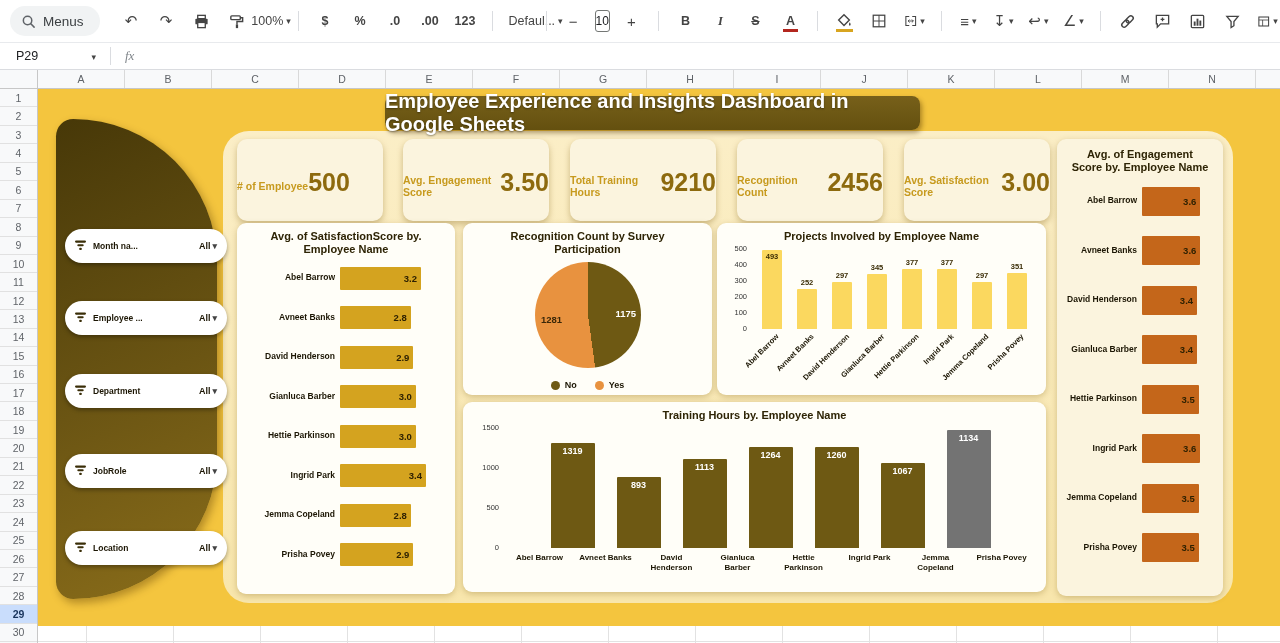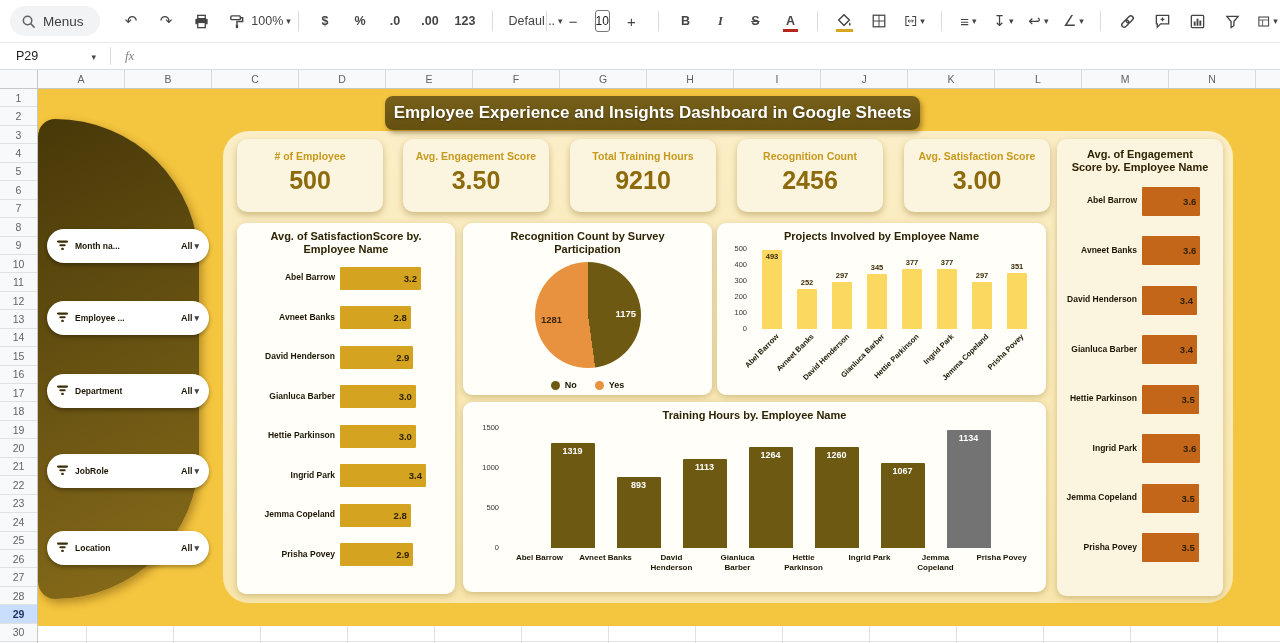--- a/index.html
+++ b/index.html
@@ -45,33 +45,33 @@
                  border-right:1px solid #c7c7c7; z-index:5; }
   .rowh { height:18.45px; font-size:10.5px; color:#5f6368; display:flex; align-items:center;
           justify-content:center; border-bottom:1px solid #e1e1e1; }
   .rowh.active { background:#c9ddfc; color:#17335c; font-weight:bold; }
 
   
   .canvas { position:absolute; left:38px; top:0; width:1242px; height:537px; background:#F4C53E; z-index:2; overflow:hidden; }
   .inner-bg { position:absolute; left:185px; top:42px; width:1010px; height:472px; border-radius:26px;
               background:linear-gradient(180deg,#FBEEC6,#F8E6AC); }
   .dash-title { position:absolute; left:347px; top:7px; width:535px; height:34px; border-radius:8px;
-                background:linear-gradient(180deg,#77601a,#64500f); color:#fff; font-size:17px; font-weight:bold;
+                background:linear-gradient(180deg,#77601a,#64500f); color:#fff; font-size:20px; font-weight:bold;
                 display:flex; align-items:center; justify-content:center; box-shadow:2px 3px 5px rgba(80,50,0,.45);
                 text-shadow:0 1px 2px rgba(0,0,0,.4); }
-  .side { position:absolute; left:0; top:30px; width:161px; height:480px;
+  .side { position:absolute; left:18px; top:30px; width:161px; height:480px;
           border-radius:18px 150px 150px 18px; background:linear-gradient(155deg,#473808 0%,#6b5513 55%,#8a6d1a 100%);
           box-shadow:3px 4px 8px rgba(80,50,0,.4); }
   .slicer { position:absolute; left:9px; width:162px; height:34px; background:#fff; border-radius:17px;
             display:flex; align-items:center; padding:0 10px 0 9px; gap:6px; box-shadow:0 2px 4px rgba(0,0,0,.35); cursor:pointer; }
   .s-label { font-size:8.5px; font-weight:bold; color:#1c1604; flex:1; text-align:left; }
   .s-all { font-size:9px; font-weight:bold; color:#1c1604; display:flex; align-items:center; }
 
-  .kpi { position:absolute; top:50px; width:146px; height:73px; background:#FBF4DE; border-radius:10px;
-         box-shadow:0 3px 6px rgba(120,85,10,.35); display:flex; flex-direction:column; align-items:center; }
+  .kpi { position:absolute; top:50px; width:146px; height:82px; background:#FBF4DE; border-radius:10px;
+         box-shadow:0 3px 6px rgba(120,85,10,.35); display:flex; align-items:center; }
   .kpi-label { font-size:10.5px; font-weight:bold; color:#C79A1E; margin-top:11px; }
   .kpi-value { font-size:25px; font-weight:bold; color:#8D6A0E; margin-top:4px; }
 
   .panel { position:absolute; background:#FFFEF8; border-radius:9px; box-shadow:0 2px 6px rgba(120,85,10,.3); }
   .ptitle { font-size:11px; font-weight:bold; color:#2e2405; text-align:center; padding:7px 14px 2px; line-height:1.2; }
 
   
   .p-sat { left:199px; top:134px; width:218px; height:371px; }
   .p-sat .hrow { height:39.5px; display:flex; align-items:center; gap:5px; padding:0 8px; }
   .p-sat .hlab { width:90px; flex:none; text-align:right; font-size:8.5px; font-weight:bold; color:#1c1604; line-height:1.15; }

